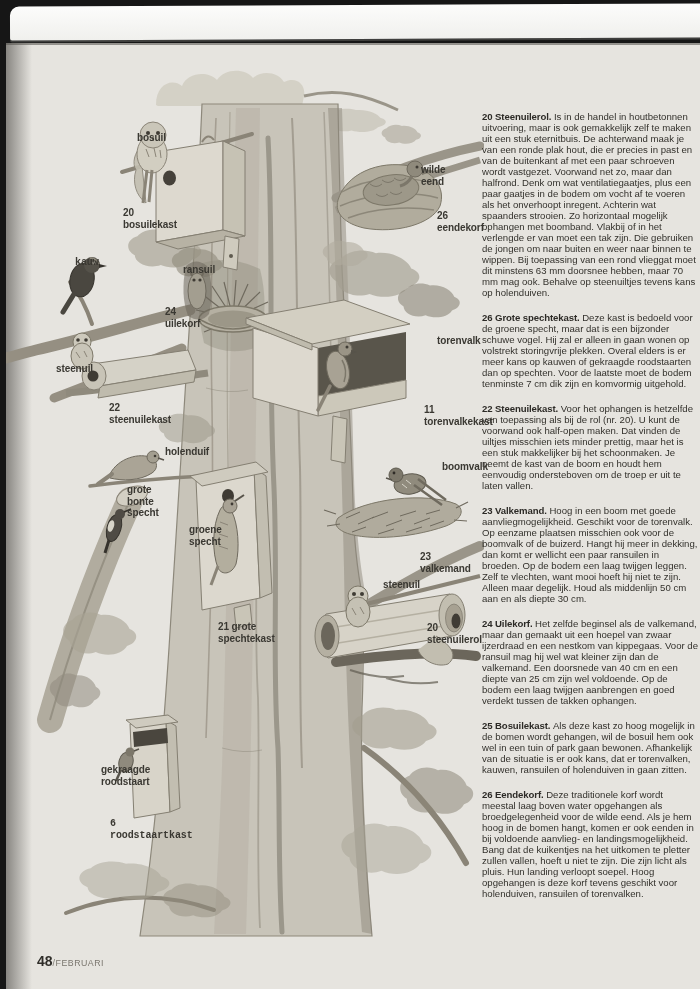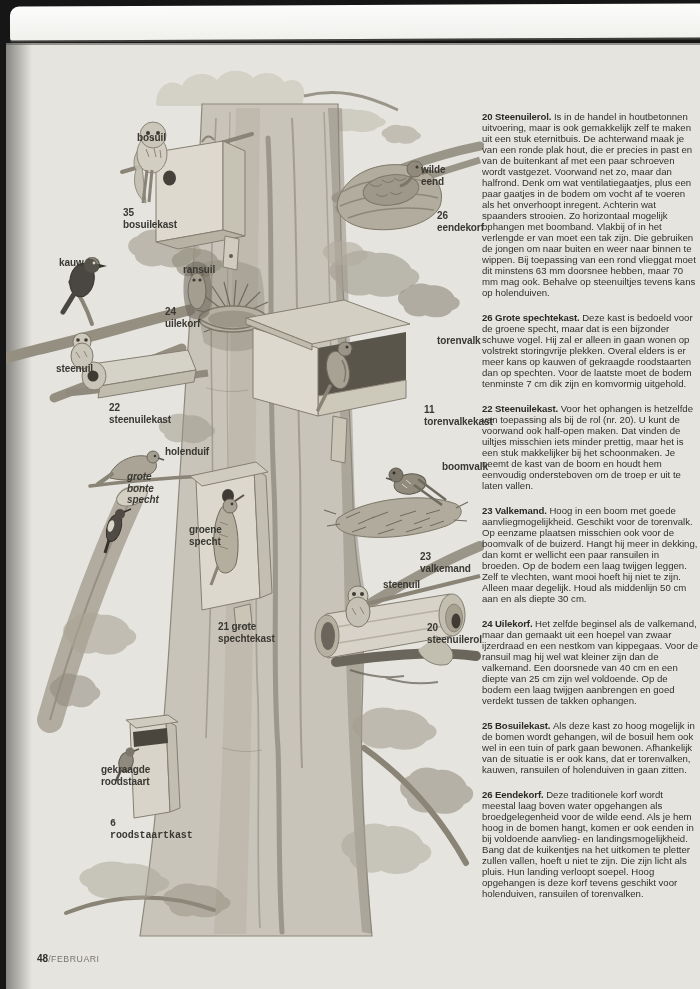--- a/index.html
+++ b/index.html
@@ -35,21 +35,21 @@
   .ill-label{
     position:absolute;font-size:10px;font-weight:bold;color:#3a3832;
     letter-spacing:-.1px;line-height:11.5px;white-space:pre-line;padding-left:31px;
   }
   .articles{left:482px;top:97px;width:216px}
   .article{
     margin:14px 0 9px 0;font-size:9.6px;line-height:11px;color:#33312c;
   }
   .article b{color:#2c2a26;letter-spacing:-.1px}
   .footer{left:37px;top:953px;font-size:9.5px;color:#2f2d29}
-  .footer b{font-size:10px}
+  .footer b{font-size:14px}
   .footer .muted{font-weight:normal;color:#7a766e;letter-spacing:.5px;font-size:8.8px}
 </style>
 </head>
 <body>
 
 <div class="scan">
   <div class="prev-edge"></div>
 
   <div class="paper"></div>
 
@@ -278,33 +278,33 @@
     <g>
       <ellipse cx="120" cy="714" rx="7" ry="10" transform="rotate(14 120 714)" fill="#8f8a7d" stroke="#5f5b50"></ellipse>
       <circle cx="124" cy="704" r="4.5" fill="#7c776a"></circle>
       <path d="M128,703 L133,701" stroke="#57534a" stroke-width="1.4"></path>
       <path d="M115,722 L110,733" stroke="#57534a" stroke-width="2.5"></path>
     </g>
   </svg>
 
   <div id="labels" class="labels">
       <div class="ill-label" style="left: 106px; top: 132px;">bosuil</div>
-      <div class="ill-label" style="left: 92px; top: 207px;">35 bosuilekast</div>
+      <div class="ill-label" style="left: 92px; top: 207px;">20 bosuilekast</div>
       <div class="ill-label" style="left: 390px; top: 164px;">wilde eend</div>
       <div class="ill-label" style="left: 406px; top: 210px;">26 eendekorf</div>
-      <div class="ill-label" style="left: 28px; top: 257px;">kauw</div>
+      <div class="ill-label" style="left: 44px; top: 257px; font-family: Liberation Mono, monospace;">kauw</div>
       <div class="ill-label" style="left: 152px; top: 264px;">ransuil</div>
       <div class="ill-label" style="left: 134px; top: 306px;">24 uilekorf</div>
       <div class="ill-label" style="left: 25px; top: 363px;">steenuil</div>
       <div class="ill-label" style="left: 78px; top: 402px;">22 steenuilekast</div>
       <div class="ill-label" style="left: 406px; top: 335px; text-align: right;">torenvalk</div>
       <div class="ill-label" style="left: 384px; top: 404px; margin-left: 9px;">11 torenvalkekast</div>
       <div class="ill-label" style="left: 134px; top: 446px;">holenduif</div>
       <div class="ill-label" style="left: 411px; top: 461px;">boomvalk</div>
-      <div class="ill-label" style="left: 96px; top: 471px; font-style: italic;">grote bonte specht</div>
+      <div class="ill-label" style="left: 96px; top: 484px;">grote bonte specht</div>
       <div class="ill-label" style="left: 158px; top: 524px;">groene
 specht</div>
       <div class="ill-label" style="left: 389px; top: 543px; margin-top: 8px;">23 valkemand</div>
       <div class="ill-label" style="left: 352px; top: 579px;">steenuil</div>
       <div class="ill-label" style="left: 396px; top: 622px;">20 steenuilerol</div>
       <div class="ill-label" style="left: 187px; top: 621px;">21 grote spechtekast</div>
       <div class="ill-label" style="left: 70px; top: 764px;">gekraagde
 roodstaart</div>
       <div class="ill-label" style="left: 79px; top: 818px; font-family: Liberation Mono, monospace;">6 roodstaartkast</div>
     </div>

